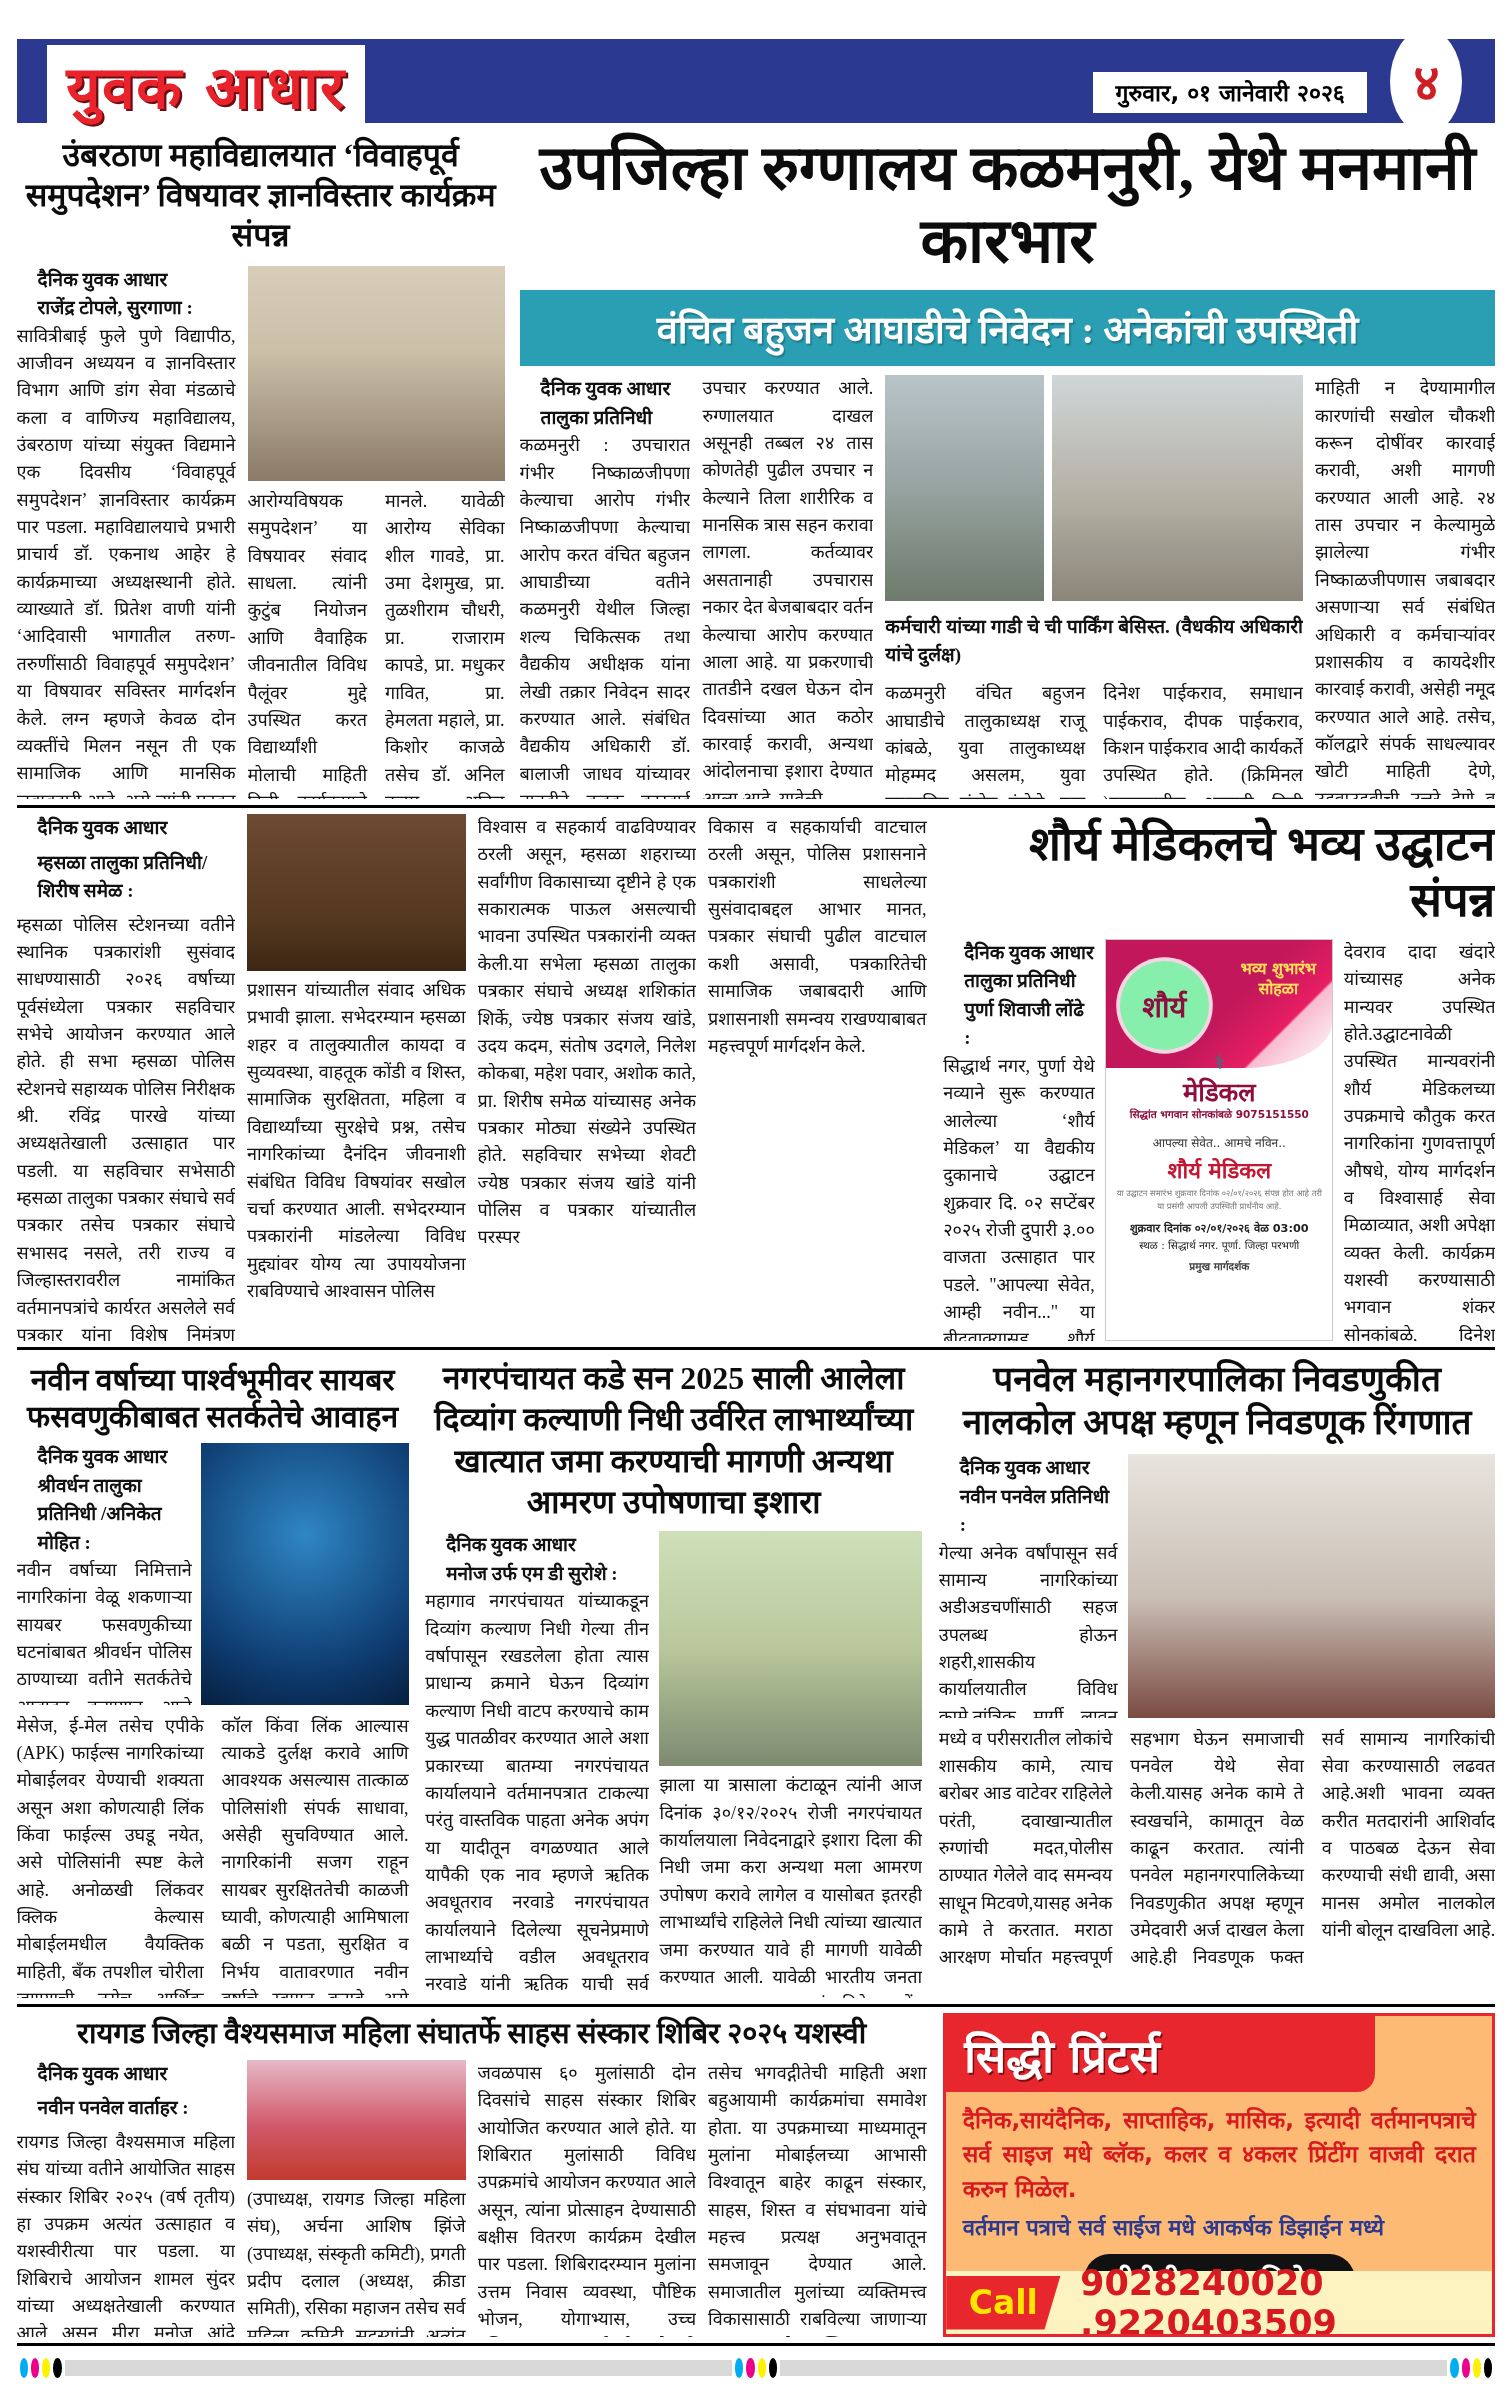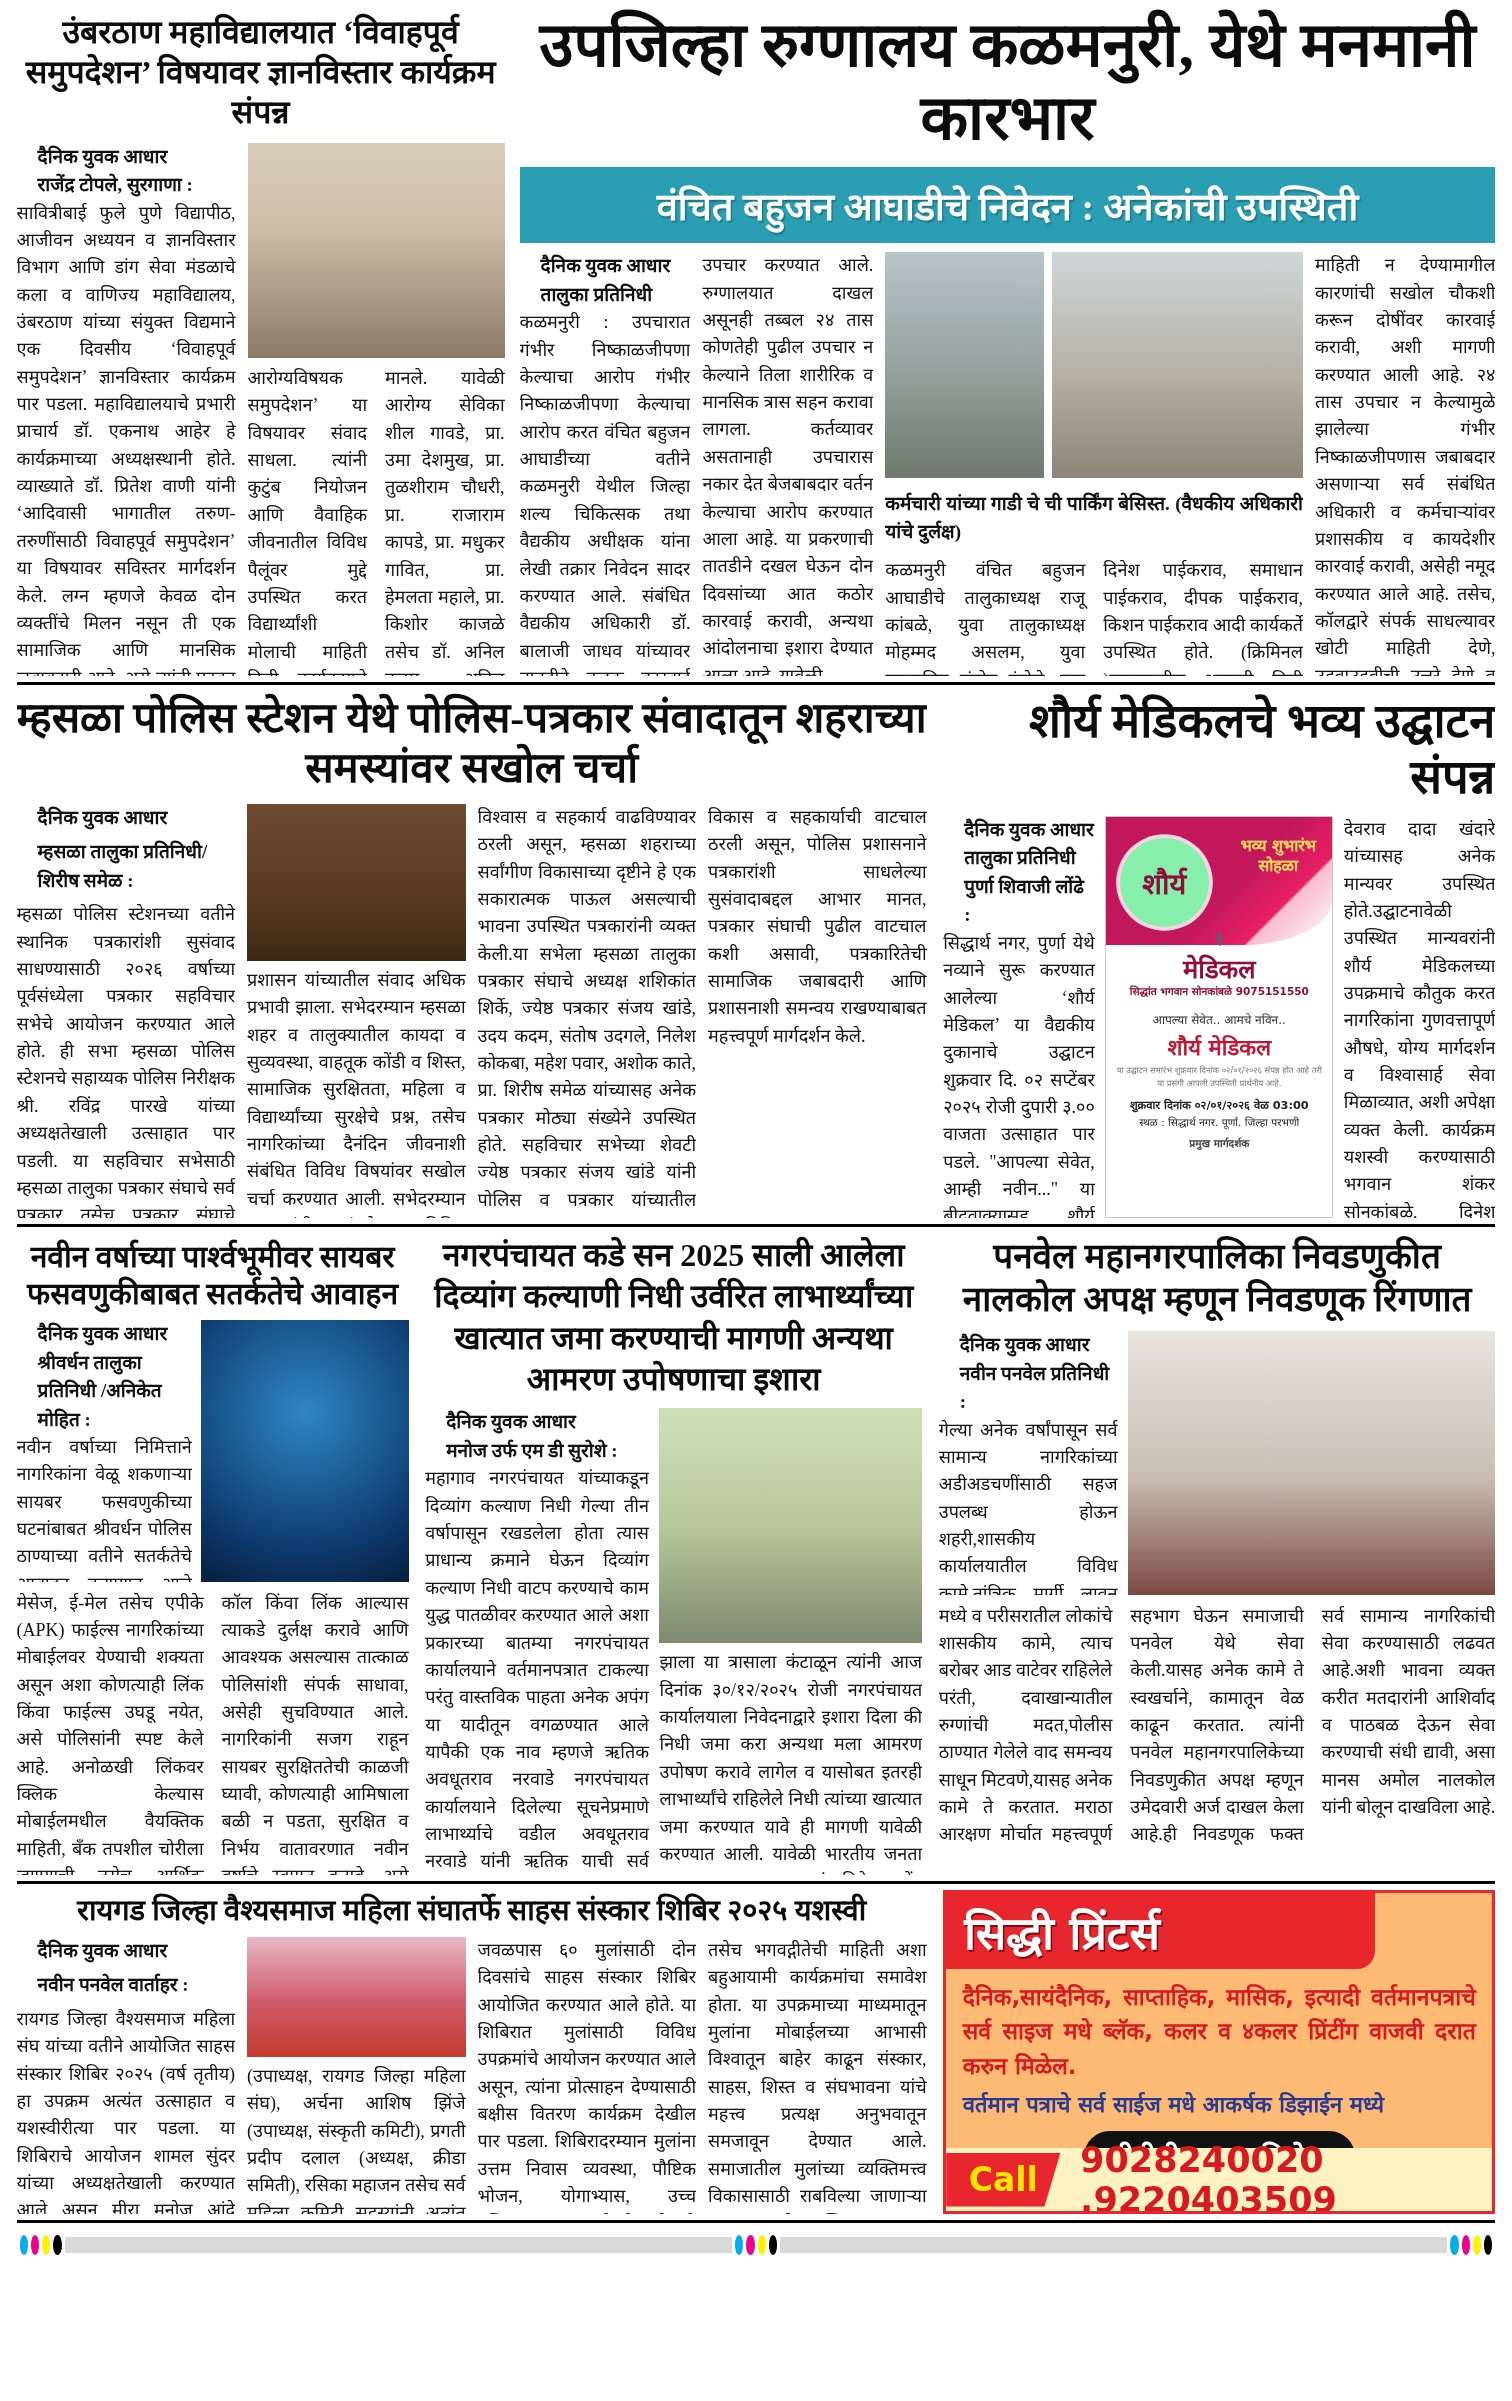--- a/index.html
+++ b/index.html
@@ -121,20 +121,27 @@
   .cmyk{display:flex;gap:3px;margin:0 3px;}
   .dot{width:8.3px;height:20.3px;border-radius:50%;}
   .dot-c{background:#00aeef}.dot-m{background:#ec008c}.dot-y{background:#fff200}.dot-k{background:#000}
   .graybar{height:16.6px;background:#d9d9d9;flex:1;}
 </style>
 </head>
 <body>
 
 <div class="page">
 
+  <div class="masthead">
+    <div class="logo-box">
+      <span class="logo-text">युवक आधार</span>
+    </div>
+    <div class="date-box">गुरुवार, ०१ जानेवारी २०२६</div>
+    <div class="page-num">४</div>
+  </div>
 
   <div id="sec1">
 
     <div class="s1-left">
       <div class="h-sec1-left hl">उंबरठाण महाविद्यालयात ‘विवाहपूर्व समुपदेशन’ विषयावर ज्ञानविस्तार कार्यक्रम संपन्न</div>
       <div class="s1l-body">
         <div class="s1l-c1">
           <div class="byline">दैनिक युवक आधार</div>
           <div class="byline">राजेंद्र टोपले, सुरगाणा :</div>
           <div class="bt">सावित्रीबाई फुले पुणे विद्यापीठ, आजीवन अध्ययन व ज्ञानविस्तार विभाग आणि डांग सेवा मंडळाचे कला व वाणिज्य महाविद्यालय, उंबरठाण यांच्या संयुक्त विद्यमाने एक दिवसीय ‘विवाहपूर्व समुपदेशन’ ज्ञानविस्तार कार्यक्रम पार पडला. महाविद्यालयाचे प्रभारी प्राचार्य डॉ. एकनाथ आहेर हे कार्यक्रमाच्या अध्यक्षस्थानी होते. व्याख्याते डॉ. प्रितेश वाणी यांनी ‘आदिवासी भागातील तरुण-तरुणींसाठी विवाहपूर्व समुपदेशन’ या विषयावर सविस्तर मार्गदर्शन केले. लग्न म्हणजे केवळ दोन व्यक्तींचे मिलन नसून ती एक सामाजिक आणि मानसिक जबाबदारी आहे, असे त्यांनी पटवून दिले.तसेच आरोग्य सेविका श्रीमती विजया चौधरी यांनी ‘विवाहानंतर</div>
@@ -171,21 +178,20 @@
         </div>
       </div>
     </div>
   </div>
 
   <div class="rule"></div>
 
   <div id="sec2">
 
     <div class="s2-left">
-      <div class="h-s2l hl">म्हसळा पोलिस स्टेशन येथे पोलिस-पत्रकार संवादातून शहराच्या समस्यांवर सखोल चर्चा</div>
       <div class="s2l-cols">
         <div class="s2l-c">
           <div class="byline">दैनिक युवक आधार</div>
           <div class="byline">म्हसळा तालुका प्रतिनिधी/ शिरीष समेळ :</div>
           <div class="bt">म्हसळा पोलिस स्टेशनच्या वतीने स्थानिक पत्रकारांशी सुसंवाद साधण्यासाठी २०२६ वर्षाच्या पूर्वसंध्येला पत्रकार सहविचार सभेचे आयोजन करण्यात आले होते. ही सभा म्हसळा पोलिस स्टेशनचे सहाय्यक पोलिस निरीक्षक श्री. रविंद्र पारखे यांच्या अध्यक्षतेखाली उत्साहात पार पडली. या सहविचार सभेसाठी म्हसळा तालुका पत्रकार संघाचे सर्व पत्रकार तसेच पत्रकार संघाचे सभासद नसले, तरी राज्य व जिल्हास्तरावरील नामांकित वर्तमानपत्रांचे कार्यरत असलेले सर्व पत्रकार यांना विशेष निमंत्रण देण्यात आले होते. त्यामुळे ही सभा सर्वसमावेशक ठरून पत्रकार व पोलिस</div>
         </div>
         <div class="s2l-c">
           <div class="ph ph-police" style="height:157px;"></div>
           <div class="bt" style="flex:1;overflow:hidden;">प्रशासन यांच्यातील संवाद अधिक प्रभावी झाला. सभेदरम्यान म्हसळा शहर व तालुक्यातील कायदा व सुव्यवस्था, वाहतूक कोंडी व शिस्त, सामाजिक सुरक्षितता, महिला व विद्यार्थ्यांच्या सुरक्षेचे प्रश्न, तसेच नागरिकांच्या दैनंदिन जीवनाशी संबंधित विविध विषयांवर सखोल चर्चा करण्यात आली. सभेदरम्यान पत्रकारांनी मांडलेल्या विविध मुद्द्यांवर योग्य त्या उपाययोजना राबविण्याचे आश्वासन पोलिस</div>
         </div>

